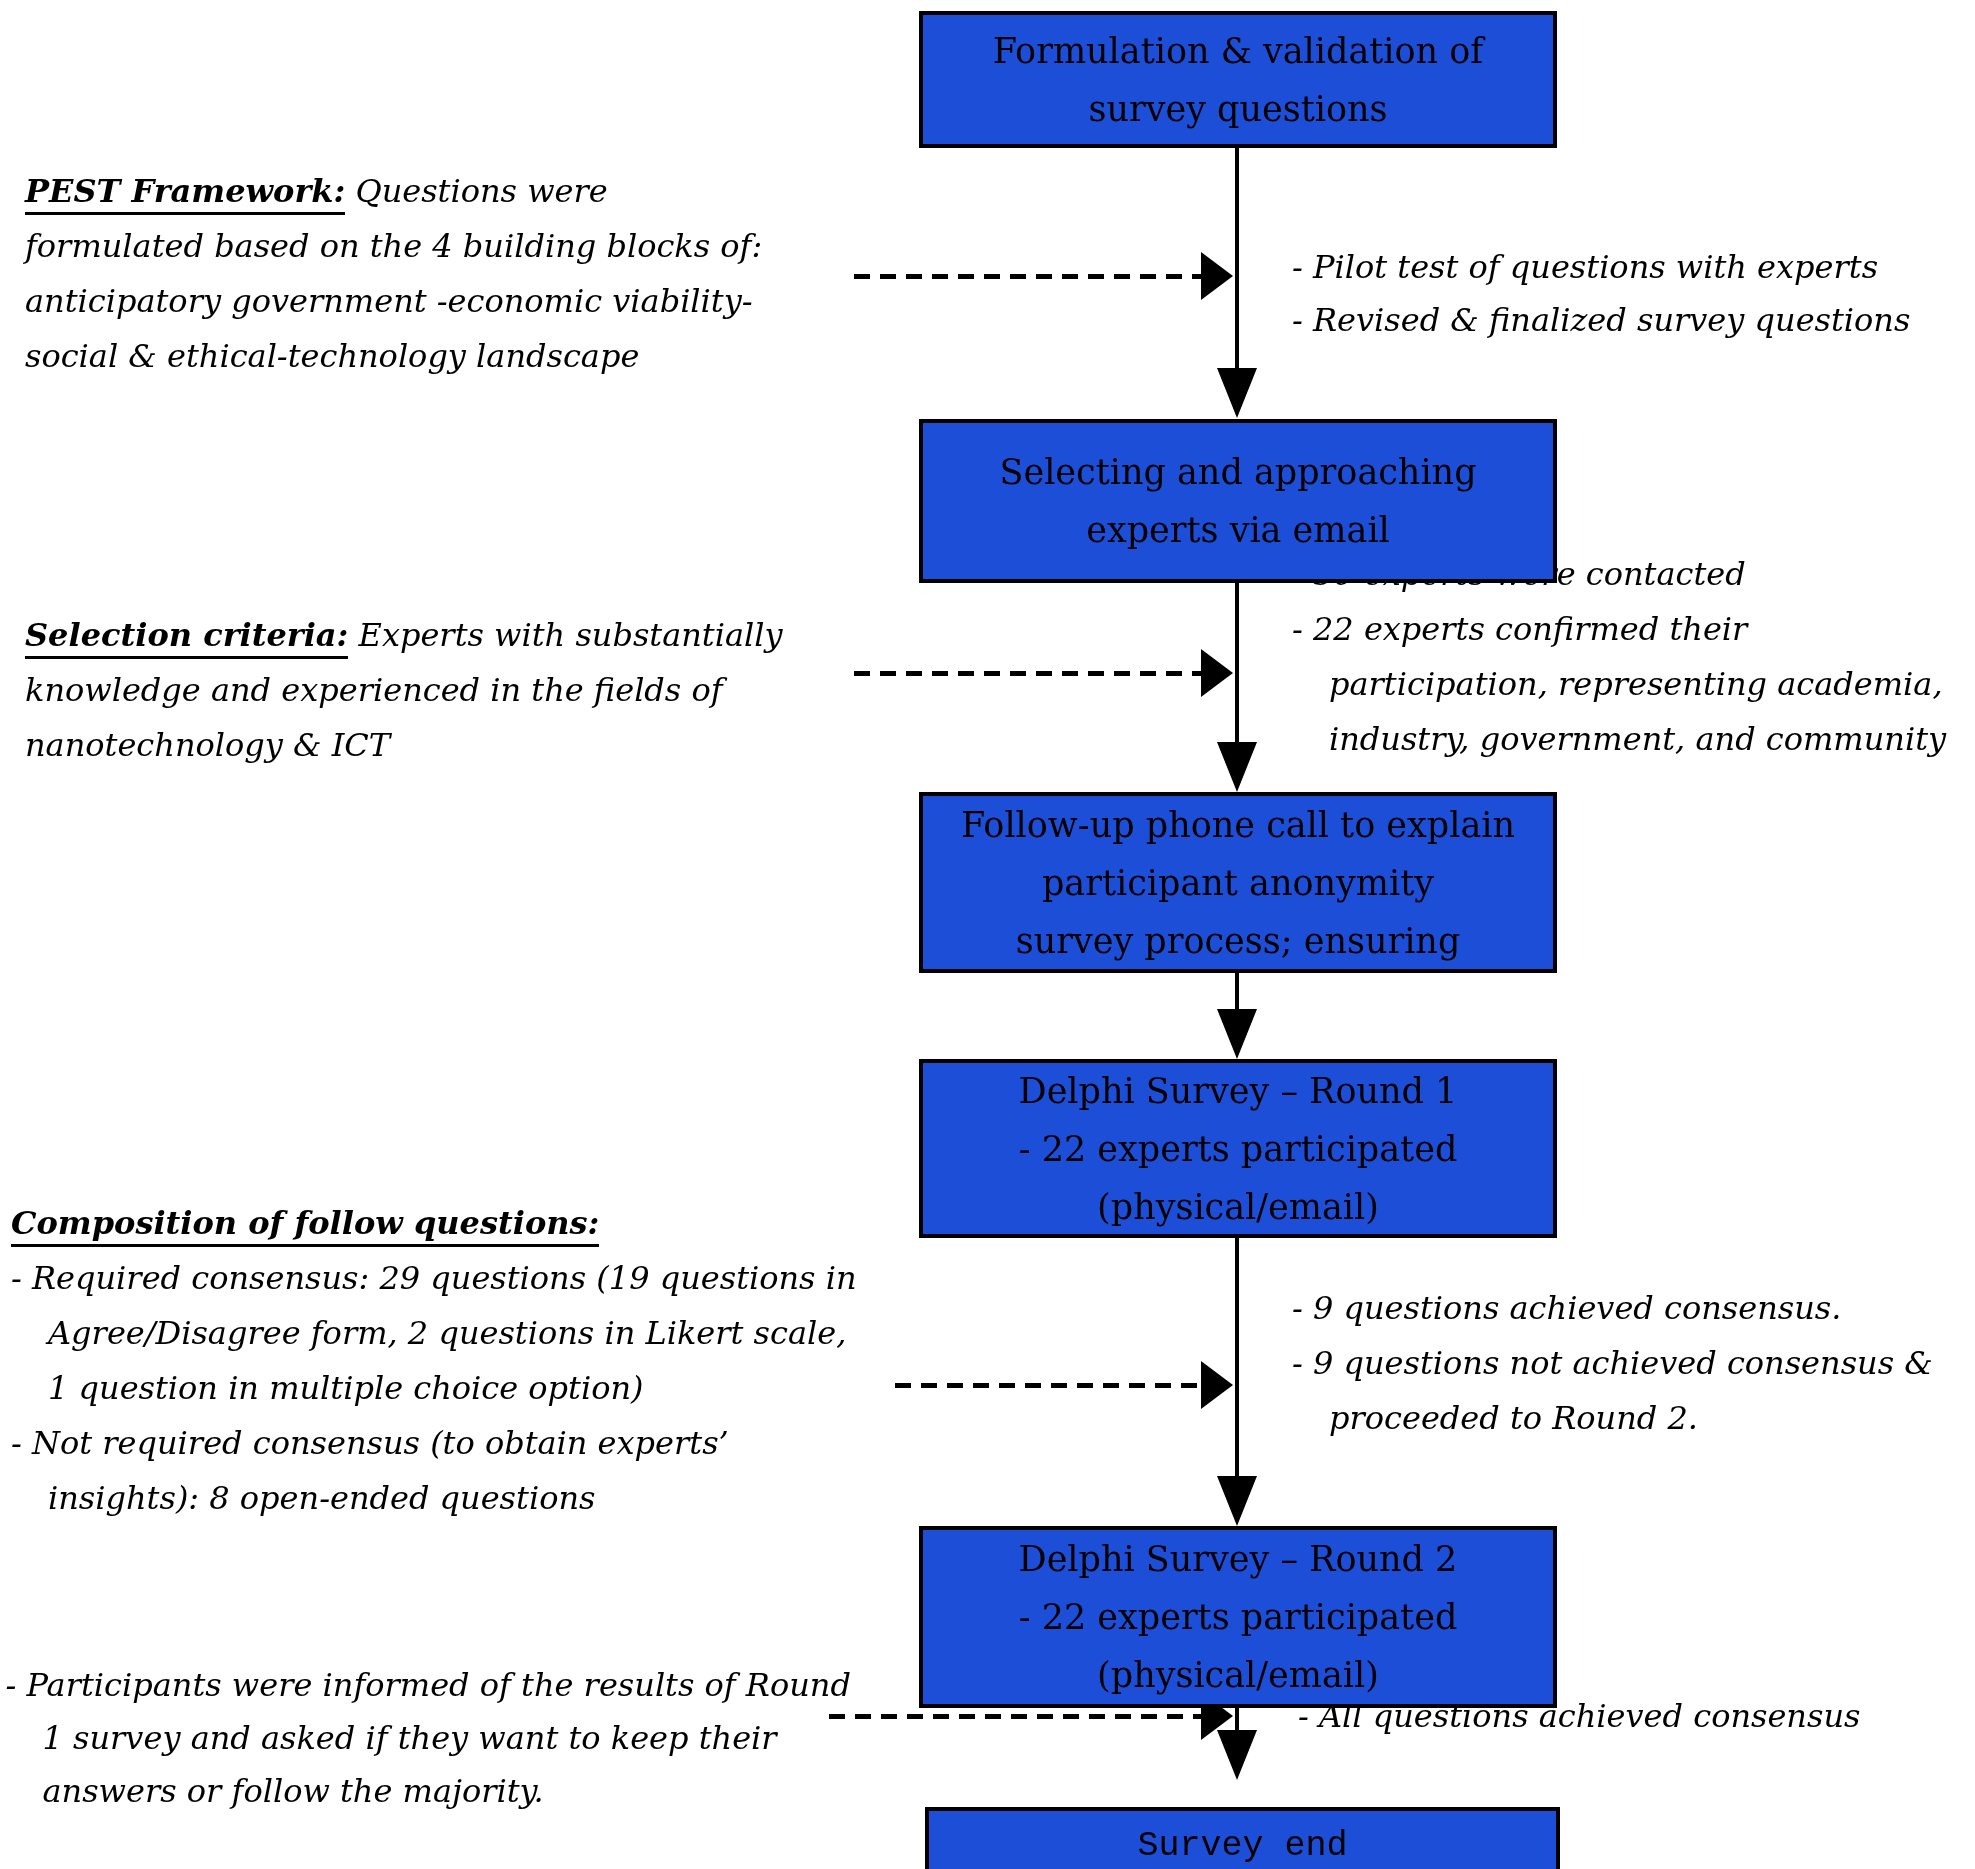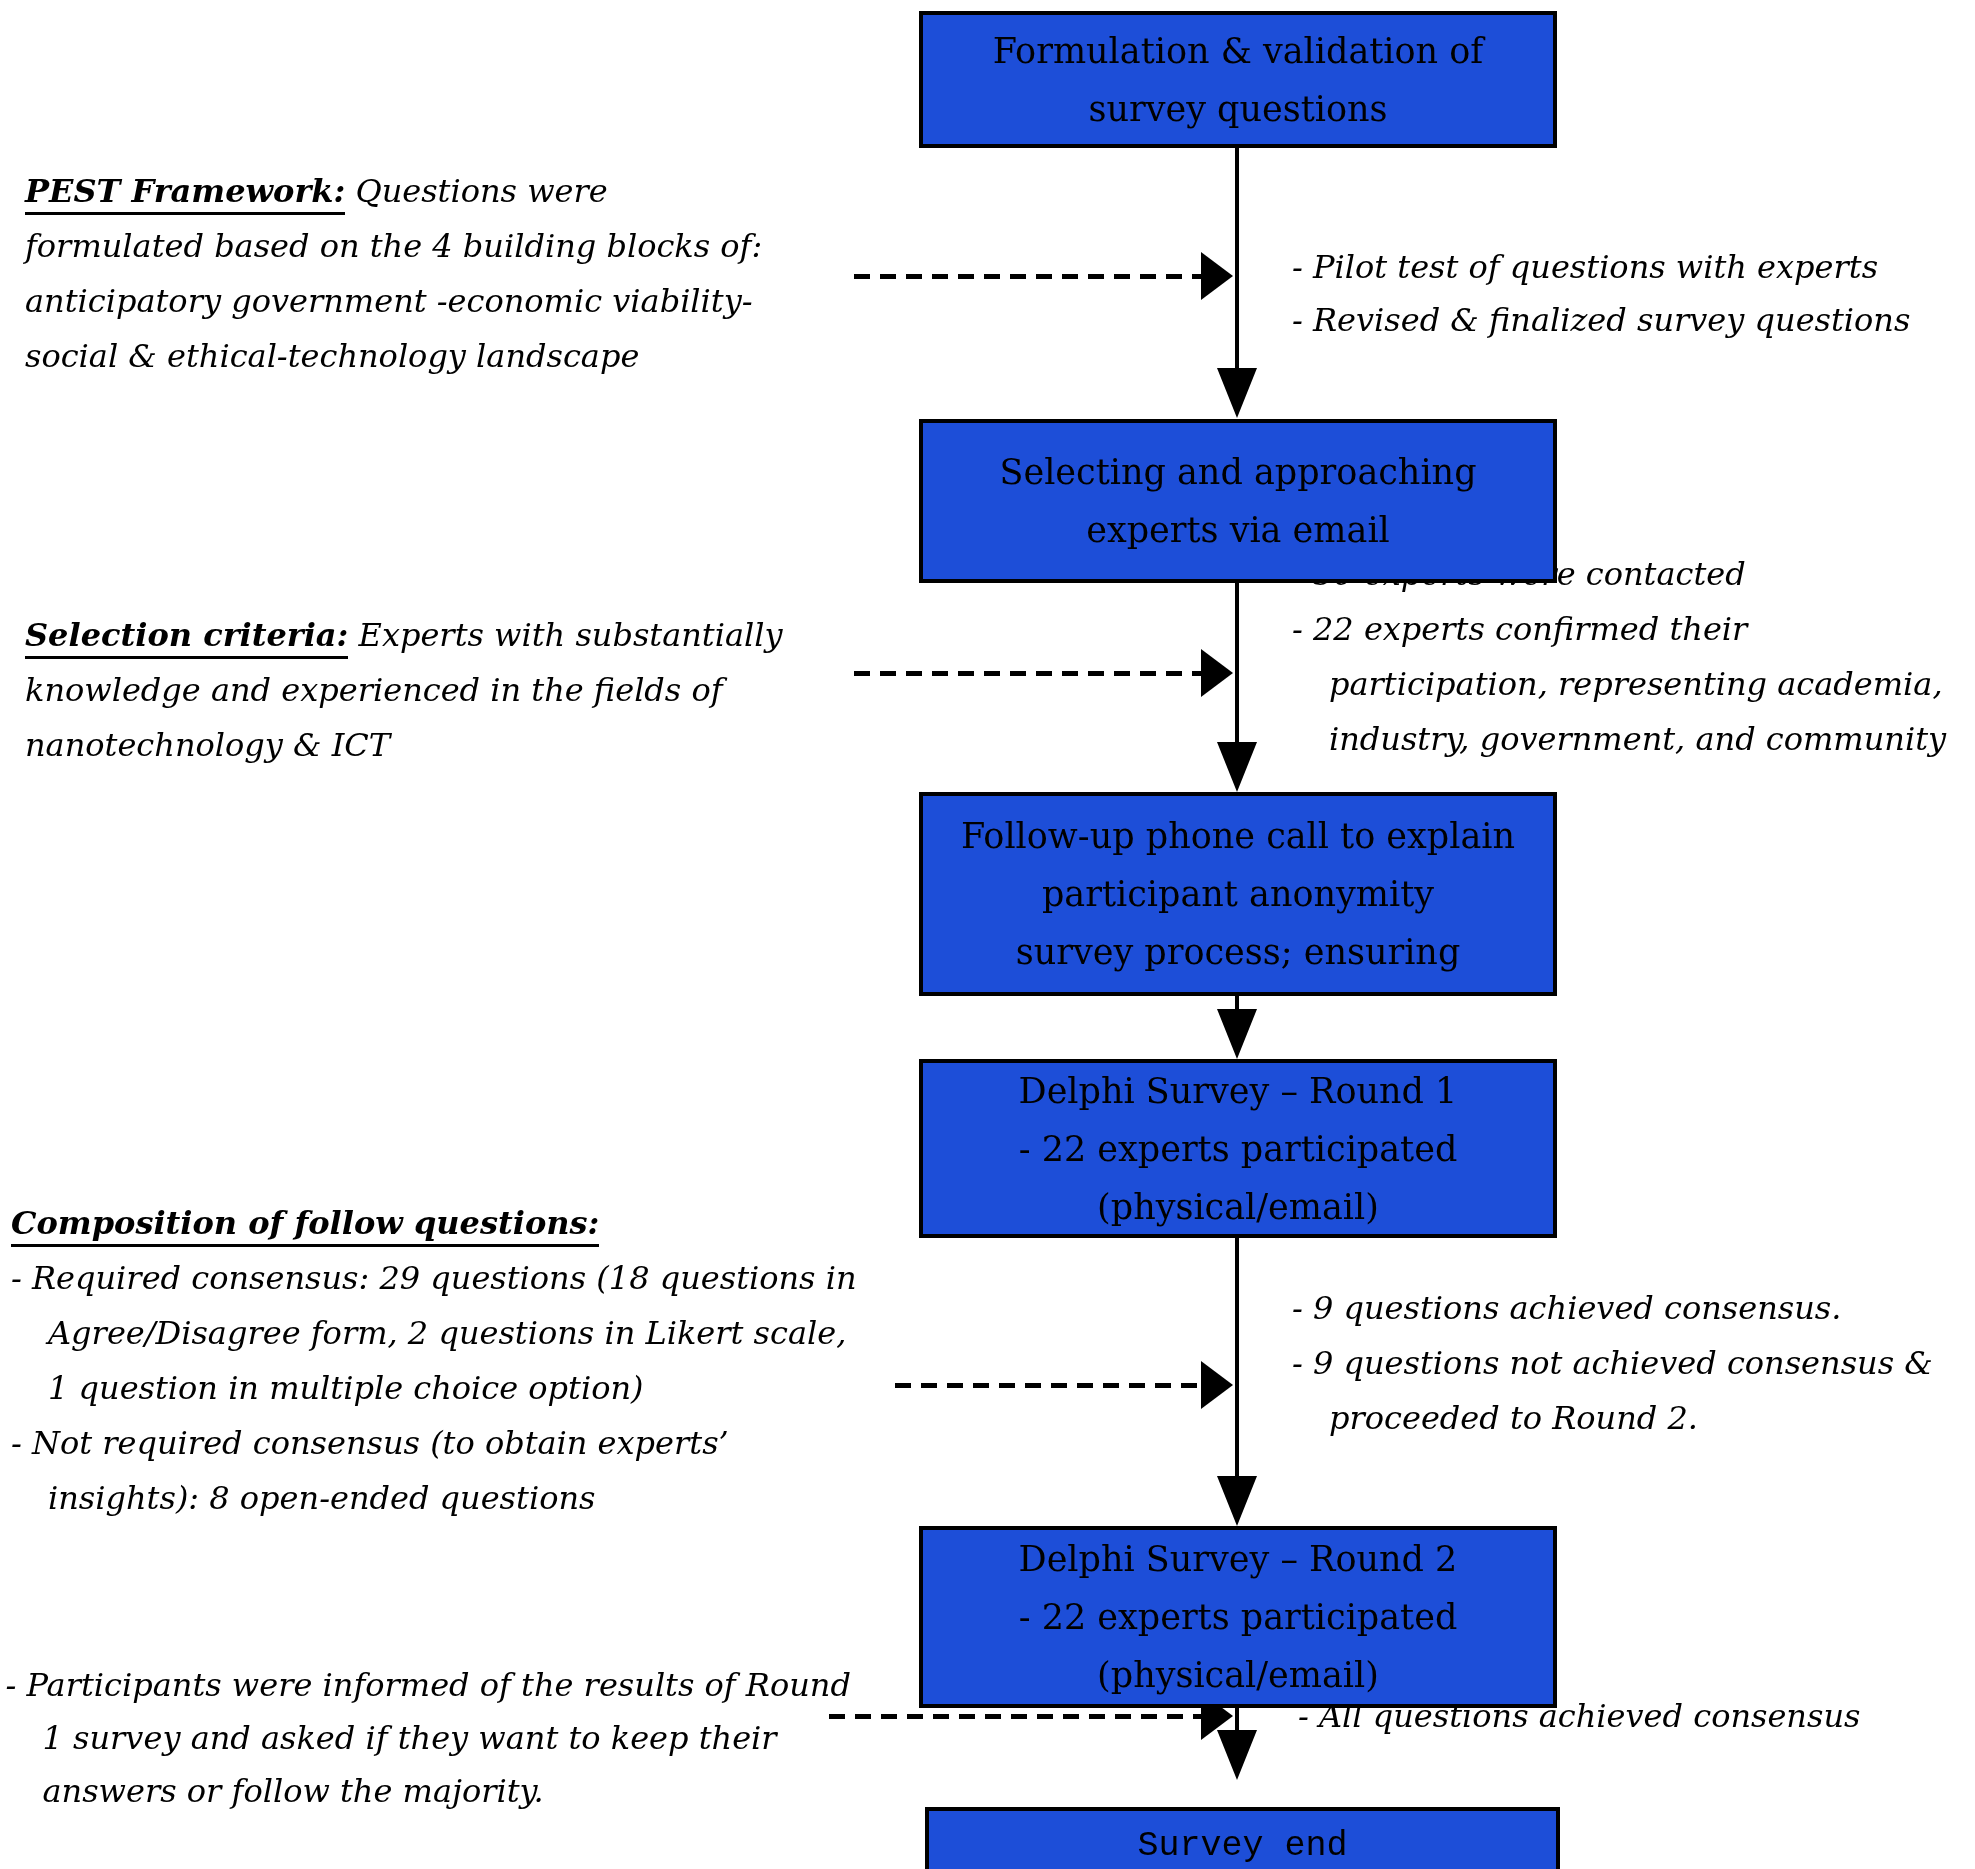--- a/index.html
+++ b/index.html
@@ -99,21 +99,21 @@
   <div class="fbox" style="top:11px;height:137px;">
     <div class="bl">Formulation &amp; validation of</div>
     <div class="bl">survey questions</div>
   </div>
 
   <div class="fbox" style="top:419px;height:164px;">
     <div class="bl">Selecting and approaching</div>
     <div class="bl">experts via email</div>
   </div>
 
-  <div class="fbox" style="top:792px;height:204px;">
+  <div class="fbox" style="top:792px;height:181px;">
     <div class="bl">Follow-up phone call to explain</div>
     <div class="bl">participant anonymity</div>
     <div class="bl">survey process; ensuring</div>
   </div>
 
   <div class="fbox" style="top:1059px;height:179px;">
     <div class="bl">Delphi Survey – Round 1</div>
     <div class="bl">- 22 experts participated</div>
     <div class="bl">(physical/email)</div>
   </div>
@@ -136,21 +136,21 @@
   </div>
 
   <div class="noteblock" style="left:25px;top:608px;">
     <div class="nl"><span class="nh">Selection criteria:</span> <span>Experts with substantially</span></div>
     <div class="nl">knowledge and experienced in the fields of</div>
     <div class="nl">nanotechnology &amp; ICT</div>
   </div>
 
   <div class="noteblock" style="left:11px;top:1196px;">
     <div class="nl"><span class="nh">Composition of follow questions:</span></div>
-    <div class="nl">- Required consensus: 29 questions (18 questions in</div>
+    <div class="nl">- Required consensus: 29 questions (19 questions in</div>
     <div class="nl cont">Agree/Disagree form, 2 questions in Likert scale,</div>
     <div class="nl cont">1 question in multiple choice option)</div>
     <div class="nl">- Not required consensus (to obtain experts’</div>
     <div class="nl cont">insights): 8 open-ended questions</div>
   </div>
 
   <div class="noteblock" style="left:5.5px;top:1659px;">
     <div class="nl97">- Participants were informed of the results of Round</div>
     <div class="nl97 cont">1 survey and asked if they want to keep their</div>
     <div class="nl97 cont">answers or follow the majority.</div>

